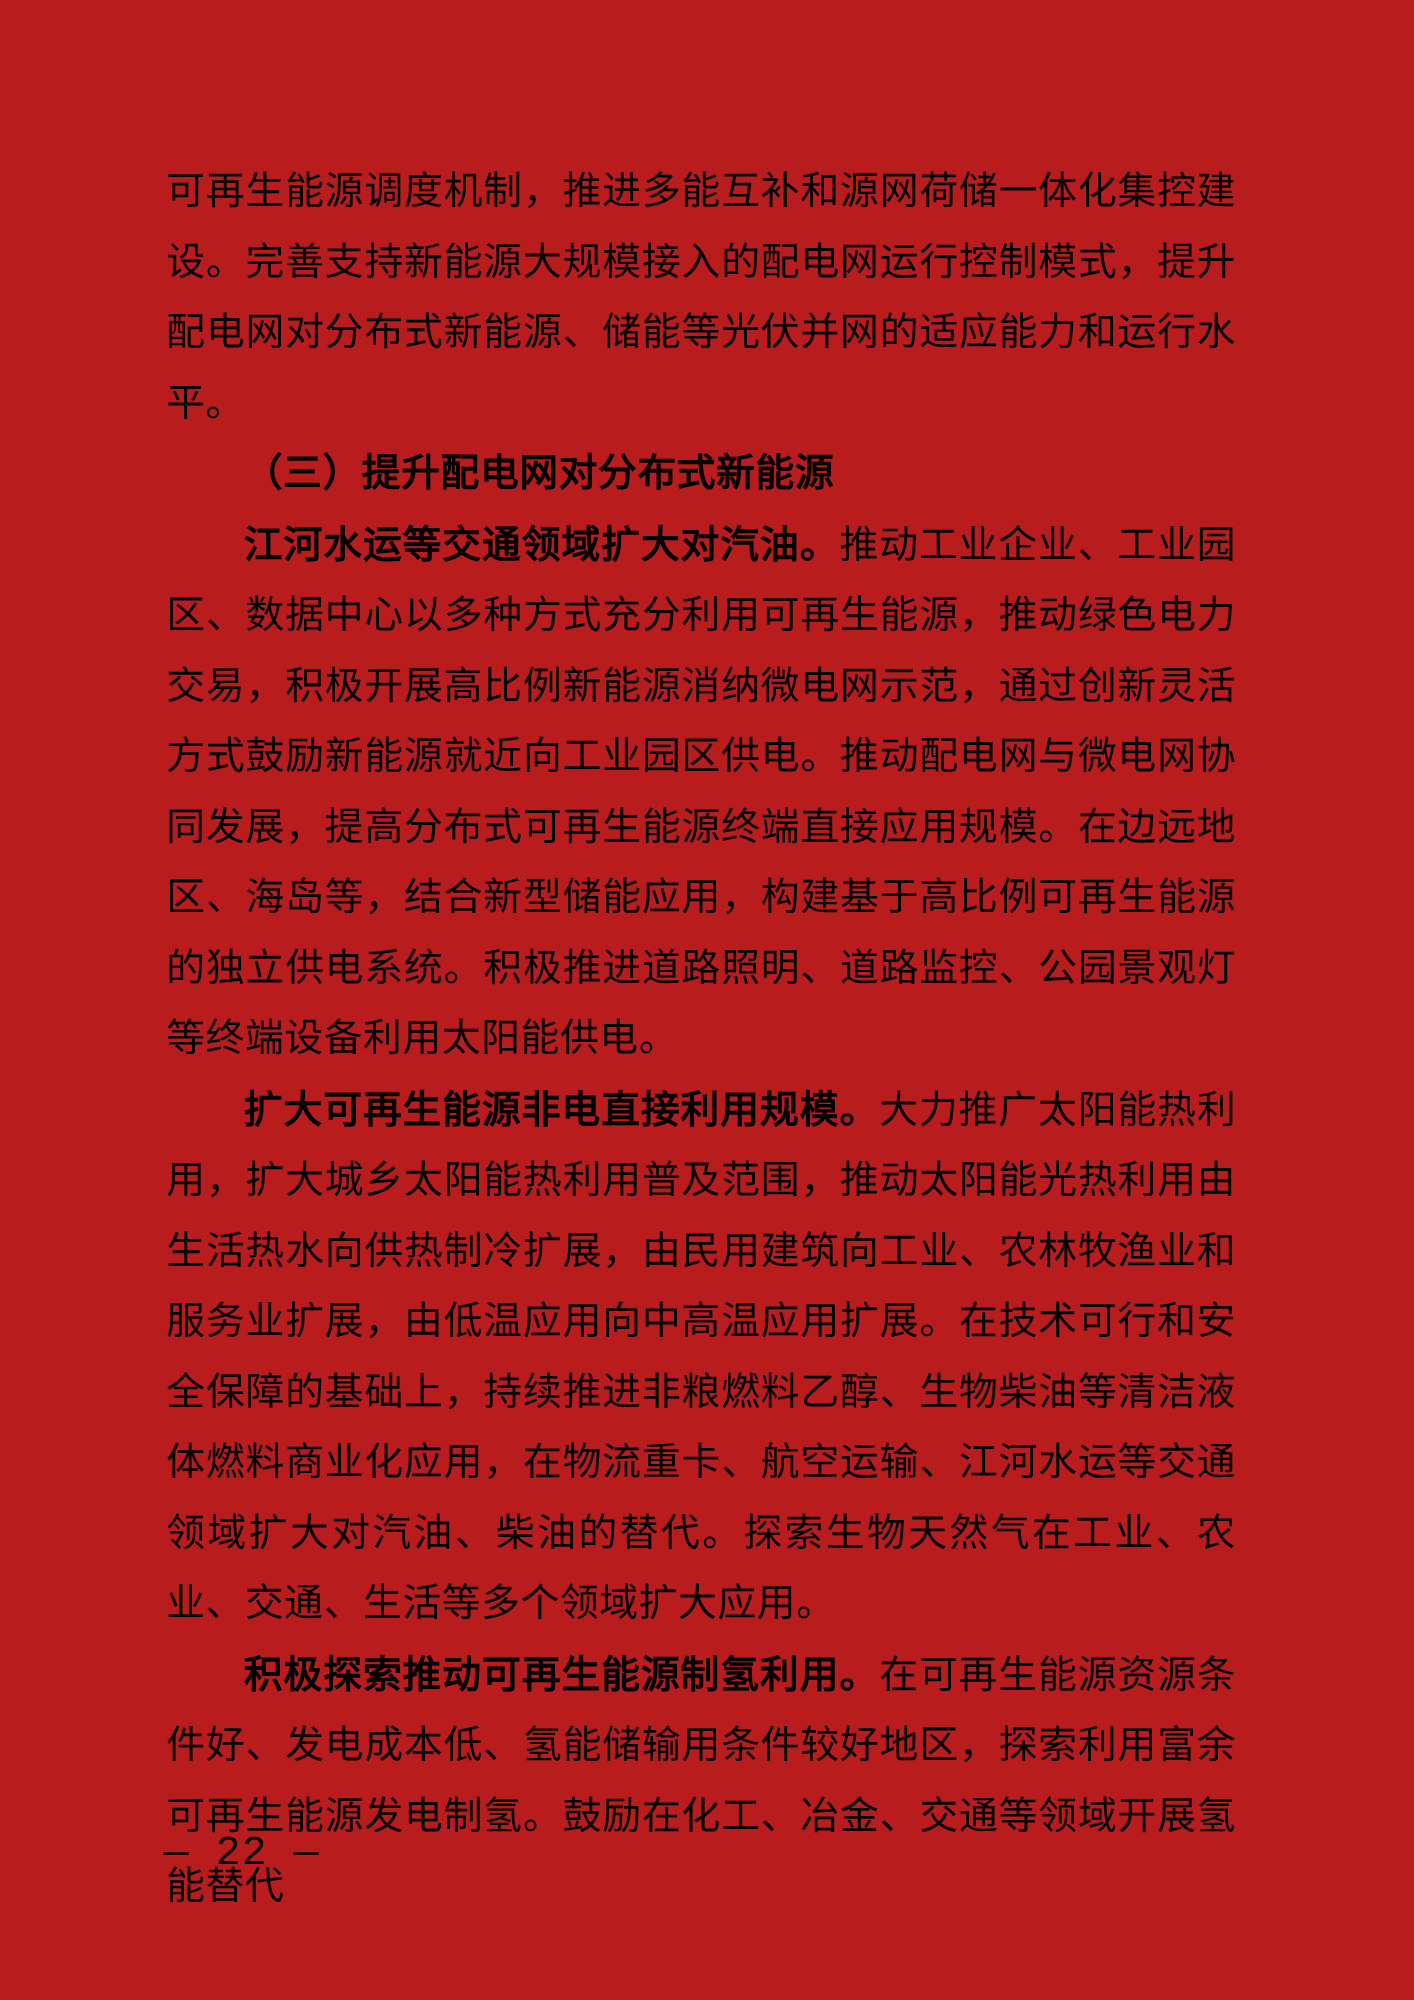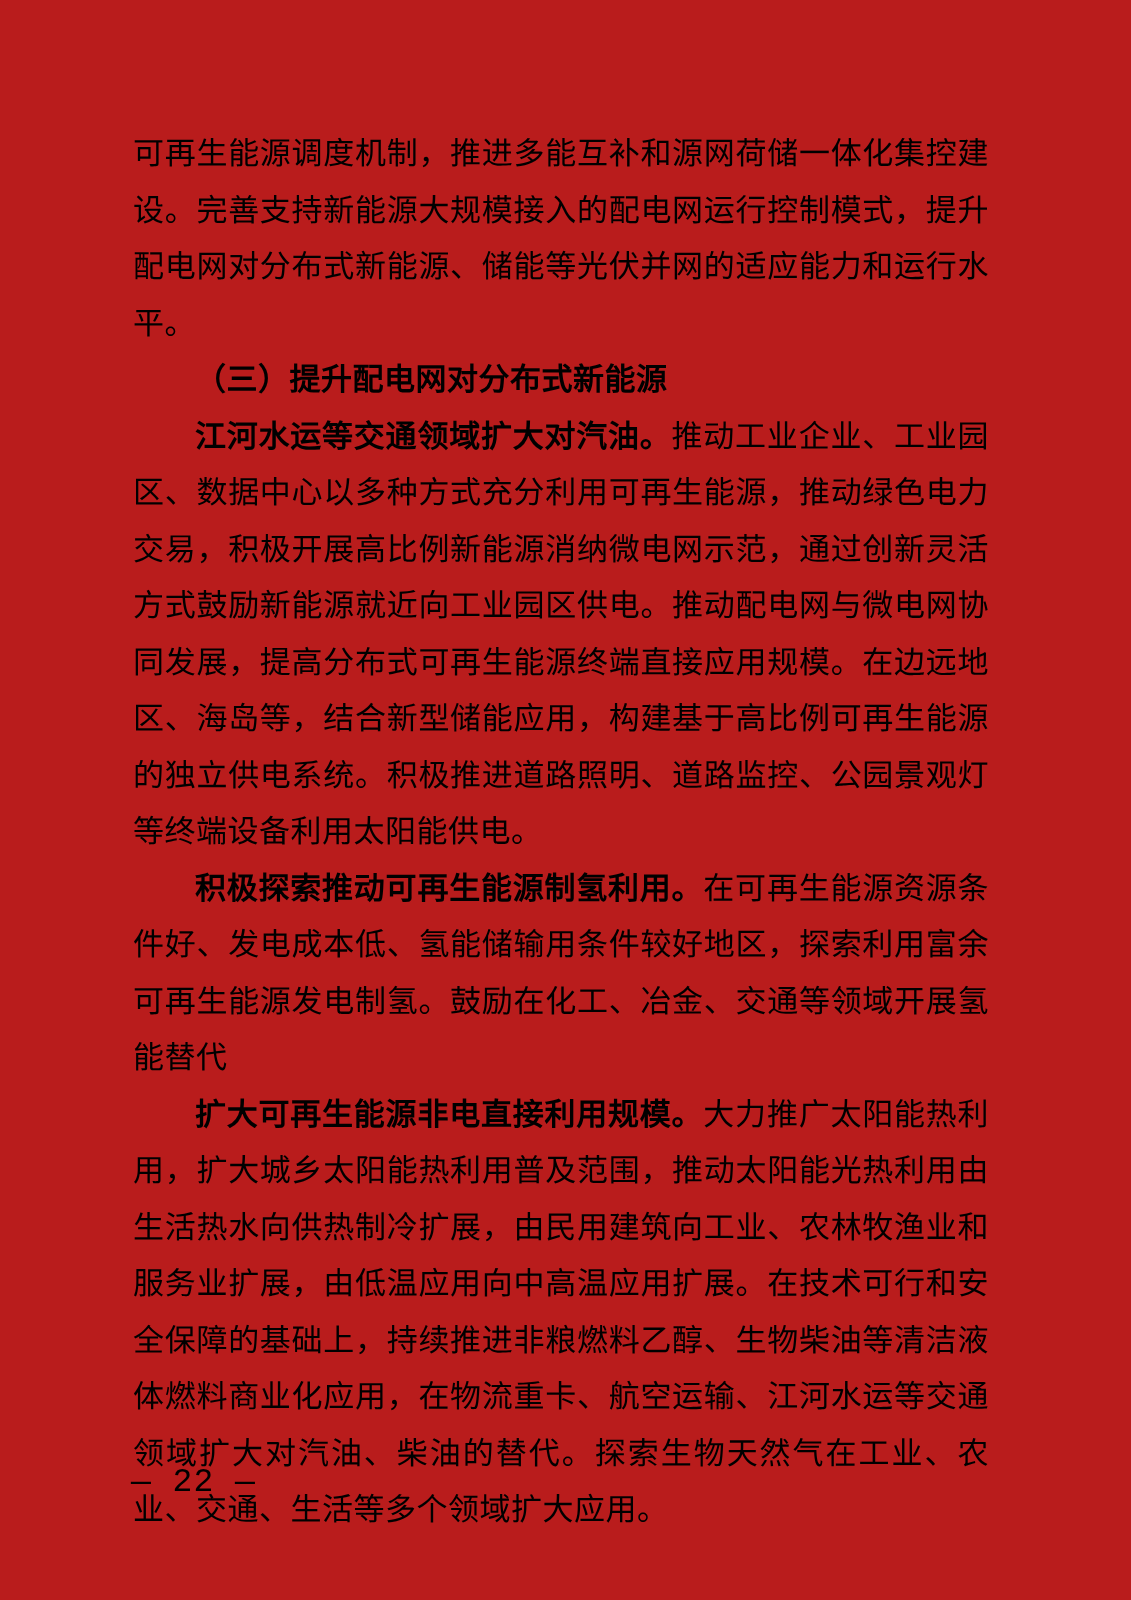--- a/index.html
+++ b/index.html
@@ -67,23 +67,23 @@
 
     <p class="heading">
       <span>（三）提升配电网对分布式新能源</span>
     </p>
 
     <p class="para">
       <span class="lead">江河水运等交通领域扩大对汽油。</span><span>推动工业企业、工业园区、数据中心以多种方式充分利用可再生能源，推动绿色电力交易，积极开展高比例新能源消纳微电网示范，通过创新灵活方式鼓励新能源就近向工业园区供电。推动配电网与微电网协同发展，提高分布式可再生能源终端直接应用规模。在边远地区、海岛等，结合新型储能应用，构建基于高比例可再生能源的独立供电系统。积极推进道路照明、道路监控、公园景观灯等终端设备利用太阳能供电。</span>
     </p>
 
     <p class="para">
-      <span class="lead">积极探索推动可再生能源制氢利用。</span><span>在可再生能源资源条件好、发电成本低、氢能储输用条件较好地区，探索利用富余可再生能源发电制氢。鼓励在化工、冶金、交通等领域开展氢能替代</span>
+      <span class="lead">扩大可再生能源非电直接利用规模。</span><span>大力推广太阳能热利用，扩大城乡太阳能热利用普及范围，推动太阳能光热利用由生活热水向供热制冷扩展，由民用建筑向工业、农林牧渔业和服务业扩展，由低温应用向中高温应用扩展。在技术可行和安全保障的基础上，持续推进非粮燃料乙醇、生物柴油等清洁液体燃料商业化应用，在物流重卡、航空运输、江河水运等交通领域扩大对汽油、柴油的替代。探索生物天然气在工业、农业、交通、生活等多个领域扩大应用。</span>
     </p>
 
     <p class="para">
-      <span class="lead">扩大可再生能源非电直接利用规模。</span><span>大力推广太阳能热利用，扩大城乡太阳能热利用普及范围，推动太阳能光热利用由生活热水向供热制冷扩展，由民用建筑向工业、农林牧渔业和服务业扩展，由低温应用向中高温应用扩展。在技术可行和安全保障的基础上，持续推进非粮燃料乙醇、生物柴油等清洁液体燃料商业化应用，在物流重卡、航空运输、江河水运等交通领域扩大对汽油、柴油的替代。探索生物天然气在工业、农业、交通、生活等多个领域扩大应用。</span>
+      <span class="lead">积极探索推动可再生能源制氢利用。</span><span>在可再生能源资源条件好、发电成本低、氢能储输用条件较好地区，探索利用富余可再生能源发电制氢。鼓励在化工、冶金、交通等领域开展氢能替代</span>
     </p>
 
   </div>
 
   <div class="footer">— 22 —</div>
 </div>
 
 </body></html>

